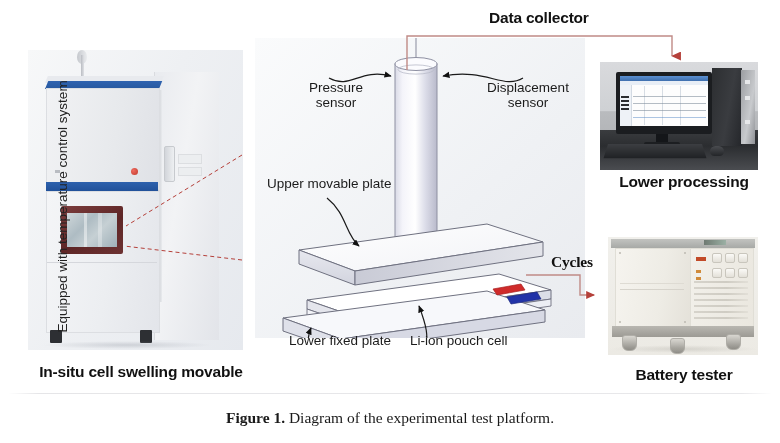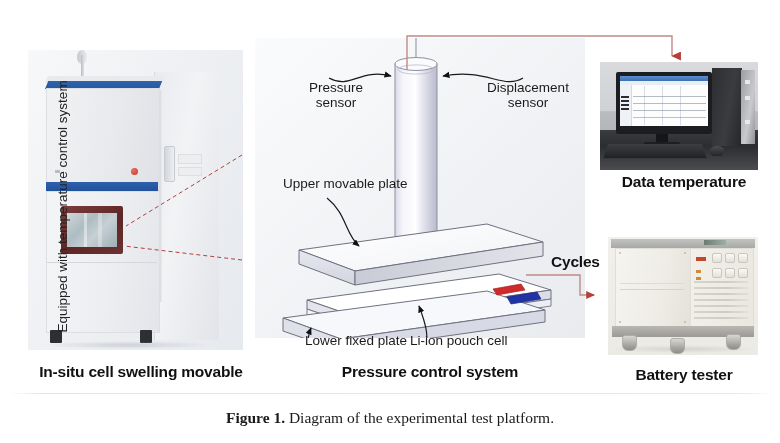--- a/index.html
+++ b/index.html
@@ -503,28 +503,28 @@
 
       <path d="M168,318 C176,300 170,284 164,268" fill="none" stroke="#1a1a1a" stroke-width="1.2" marker-end="url(#arrowblack)"></path>
     </svg>
 
     <div class="lbl lbl-thin center" style="left:290px; top:80px; width:92px;">Pressure
 sensor</div>
 
     <div class="lbl lbl-thin center" style="left:474px; top:80px; width:108px;">Displacement
 sensor</div>
 
-    <div class="lbl lbl-thin" style="left:283px; top:176px;text-align:center;">Upper movable plate</div>
-
-    <div class="lbl lbl-thin" style="left:305px; top:333px;">Lower fixed plate</div>
+    <div class="lbl lbl-thin" style="left:267px; top:176px;text-align:center;">Upper movable plate</div>
+
+    <div class="lbl lbl-thin" style="left:289px; top:333px;">Lower fixed plate</div>
 
     <div class="lbl lbl-thin" style="left:410px; top:333px;">Li-ion pouch cell</div>
 
-    <div class="lbl lbl-bold center" style="left:285px; top:363px; width:290px;">Pressure control system</div>
-
+
+    <div class="lbl lbl-bold" style="left:489px; top:9px;">Data collector</div>
 
     <svg class="abs" style="left:404px; top:30px;" width="290" height="42" viewBox="0 0 290 42">
       <defs>
         <marker id="dcArrow" markerWidth="8" markerHeight="8" refX="3.2" refY="6.4" orient="auto" markerUnits="strokeWidth">
           <path d="M0,0 L6.4,0 L3.2,7 z" fill="#b5403a"></path>
         </marker>
       </defs>
       <path d="M3,40 L3,6 L268,6 L268,26" fill="none" stroke="#c08a86" stroke-width="1.4" marker-end="url(#dcArrow)"></path>
     </svg>
 
@@ -553,23 +553,23 @@
           <div class="pc-trace" style="top:34px;"></div>
           <div class="pc-trace" style="top:41px; background:rgba(90,140,200,.5);"></div>
         </div>
       </div>
       <div id="pc-monitor-stand"></div>
       <div id="pc-monitor-base"></div>
       <div id="pc-keyboard"></div>
       <div id="pc-mouse"></div>
     </div>
 
-    <div class="lbl lbl-bold center" style="left:598px; top:173px; width:172px;">Data temperature</div>
-
-    <div class="lbl lbl-bold" style="left:551px; top:253px;">Cycles</div>
+    <div class="lbl lbl-bold center" style="left:598px; top:173px; width:172px;">Lower processing</div>
+
+    <div class="lbl lbl-bold" style="left:551px; top:253px;font-family:Liberation Serif, serif;">Cycles</div>
 
     <svg class="abs" style="left:524px; top:268px;" width="86" height="36" viewBox="0 0 86 36">
       <defs>
         <marker id="cycArrow" markerWidth="8" markerHeight="8" refX="5.6" refY="2.8" orient="auto" markerUnits="strokeWidth">
           <path d="M0,0 L6.4,2.8 L0,5.6 z" fill="#b5403a"></path>
         </marker>
       </defs>
       <path d="M2,7 L56,7 L56,27 L70,27" fill="none" stroke="#c08a86" stroke-width="1.4" marker-end="url(#cycArrow)"></path>
     </svg>
 

